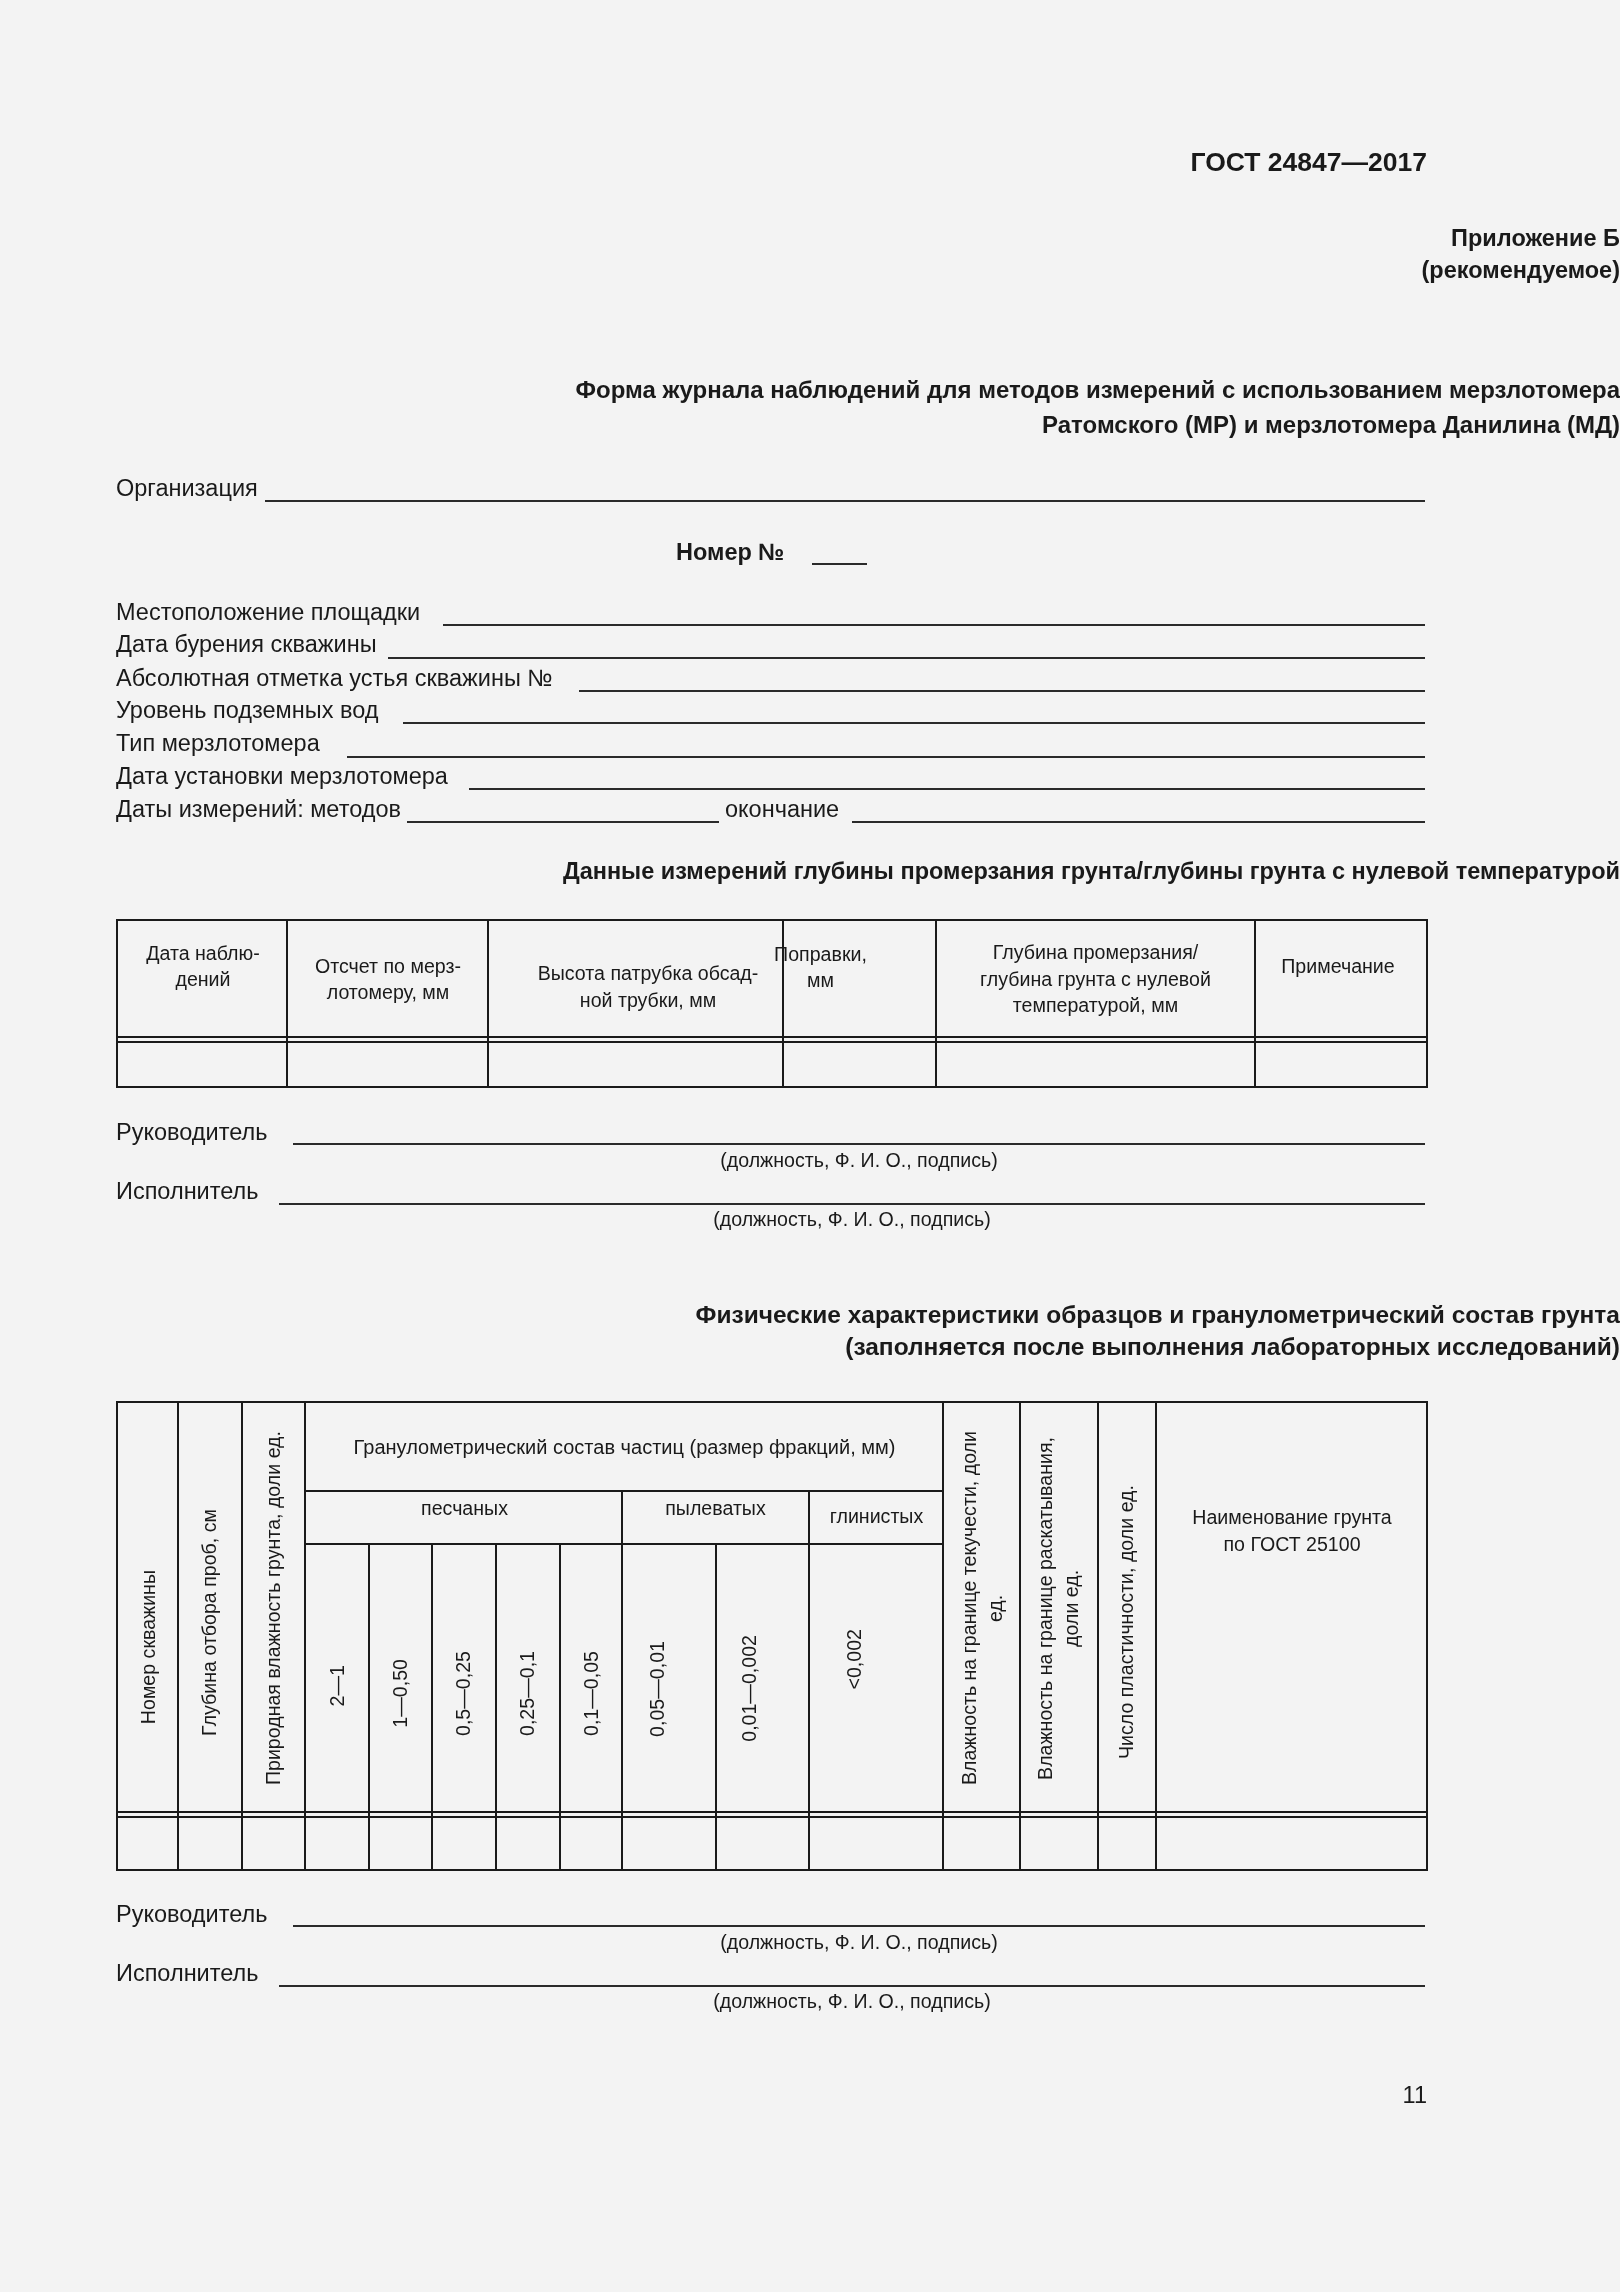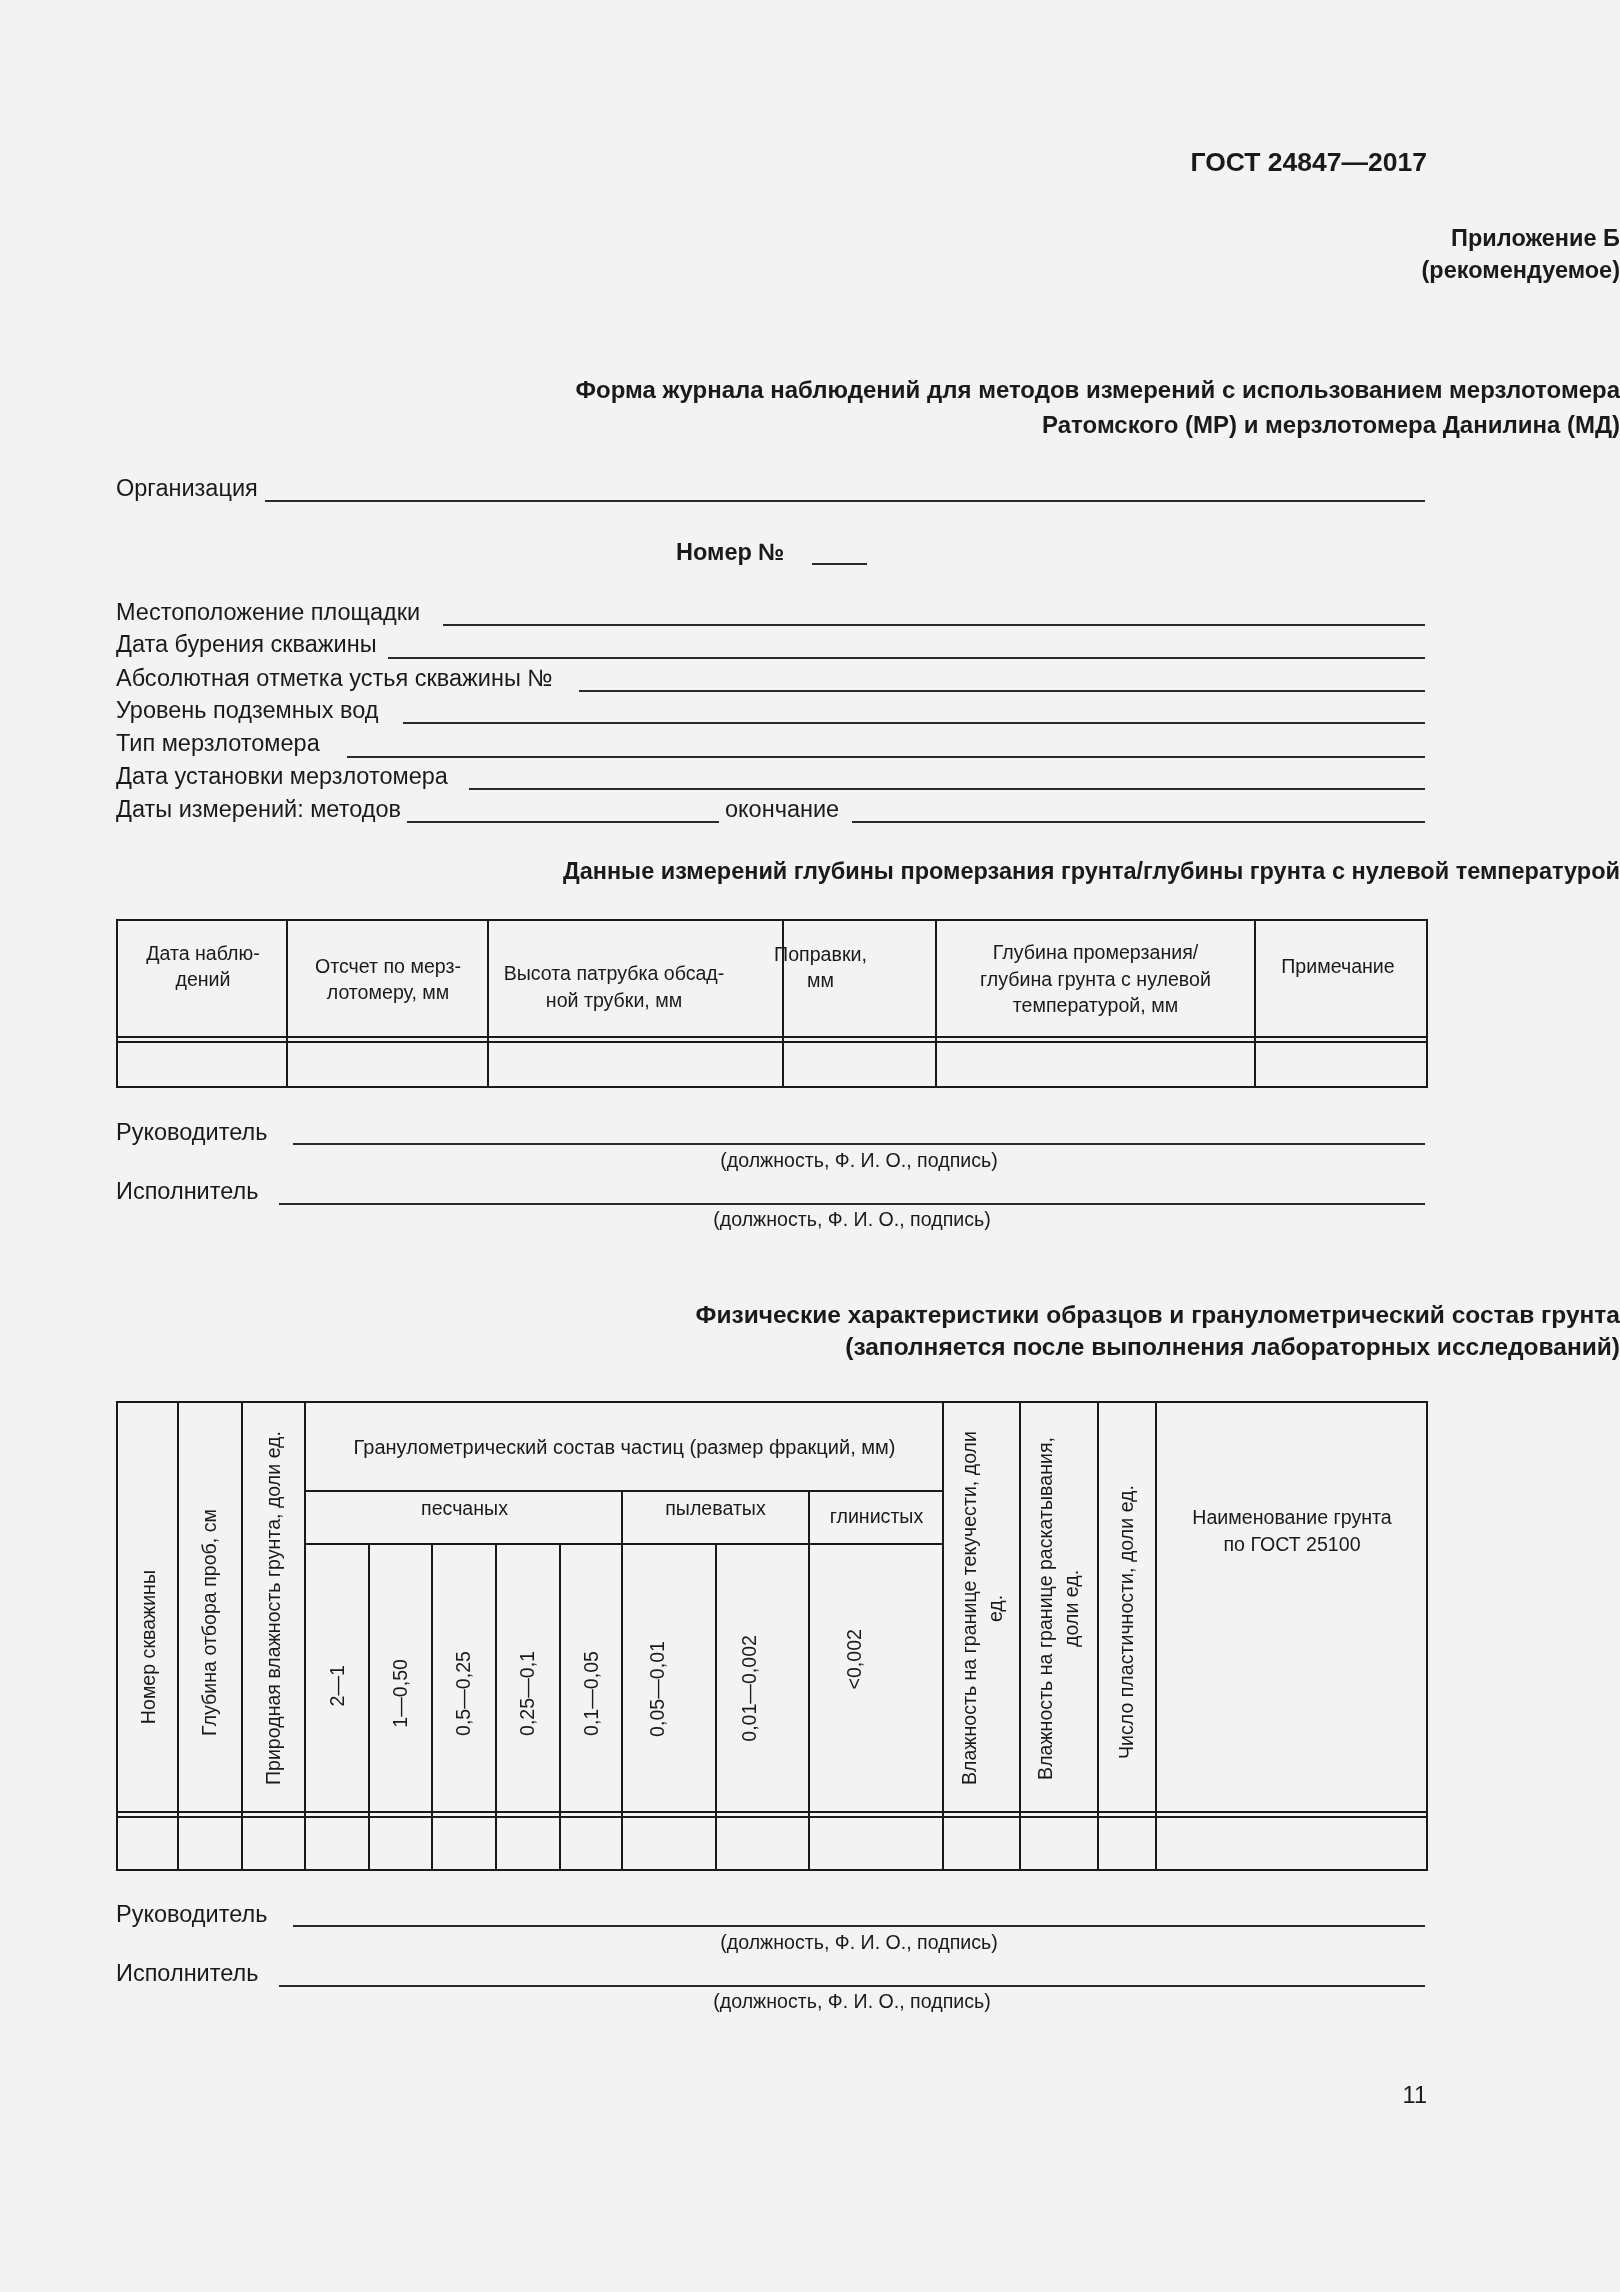--- a/index.html
+++ b/index.html
@@ -74,21 +74,21 @@
 <div class="vl" style="left:286px; top:919px; height:169px"></div>
 <div class="vl thin" style="left:487px; top:919px; height:169px"></div>
 <div class="vl thin" style="left:782px; top:919px; height:169px"></div>
 <div class="vl thin" style="left:935px; top:919px; height:169px"></div>
 <div class="vl" style="left:1254px; top:919px; height:169px"></div>
 
 <div class="cell" style="left:119px; top:922px; width:168px; height:114px; white-space:pre-line; align-items:flex-start; padding-top:17.6px">Дата наблю-
 дений</div>
 <div class="cell" style="left:289px; top:922px; width:198px; height:114px; white-space:pre-line">Отсчет по мерз-
 лотомеру, мм</div>
-<div class="cell" style="left:468px; top:922px; width:292px; height:129px; white-space:pre-line">Высота патрубка обсад-
+<div class="cell" style="left:502px; top:922px; width:292px; height:129px; white-space:pre-line">Высота патрубка обсад-
 ной трубки, мм</div>
 <div class="cell" style="left:745px; top:922px; width:151px; height:90px; white-space:pre-line">Поправки,
 мм</div>
 <div class="cell" style="left:937px; top:922px; width:317px; height:114px; white-space:pre-line">Глубина промерзания/
 глубина грунта с нулевой
 температурой, мм</div>
 <div class="cell" style="left:1257px; top:922px; width:162px; height:114px; align-items:flex-start; padding-top:31px">Примечание</div>
 
 <div class="cell" style="left:119px; top:1044px; width:168px; height:41px"></div>
 <div class="cell" style="left:289px; top:1044px; width:198px; height:41px"></div>

